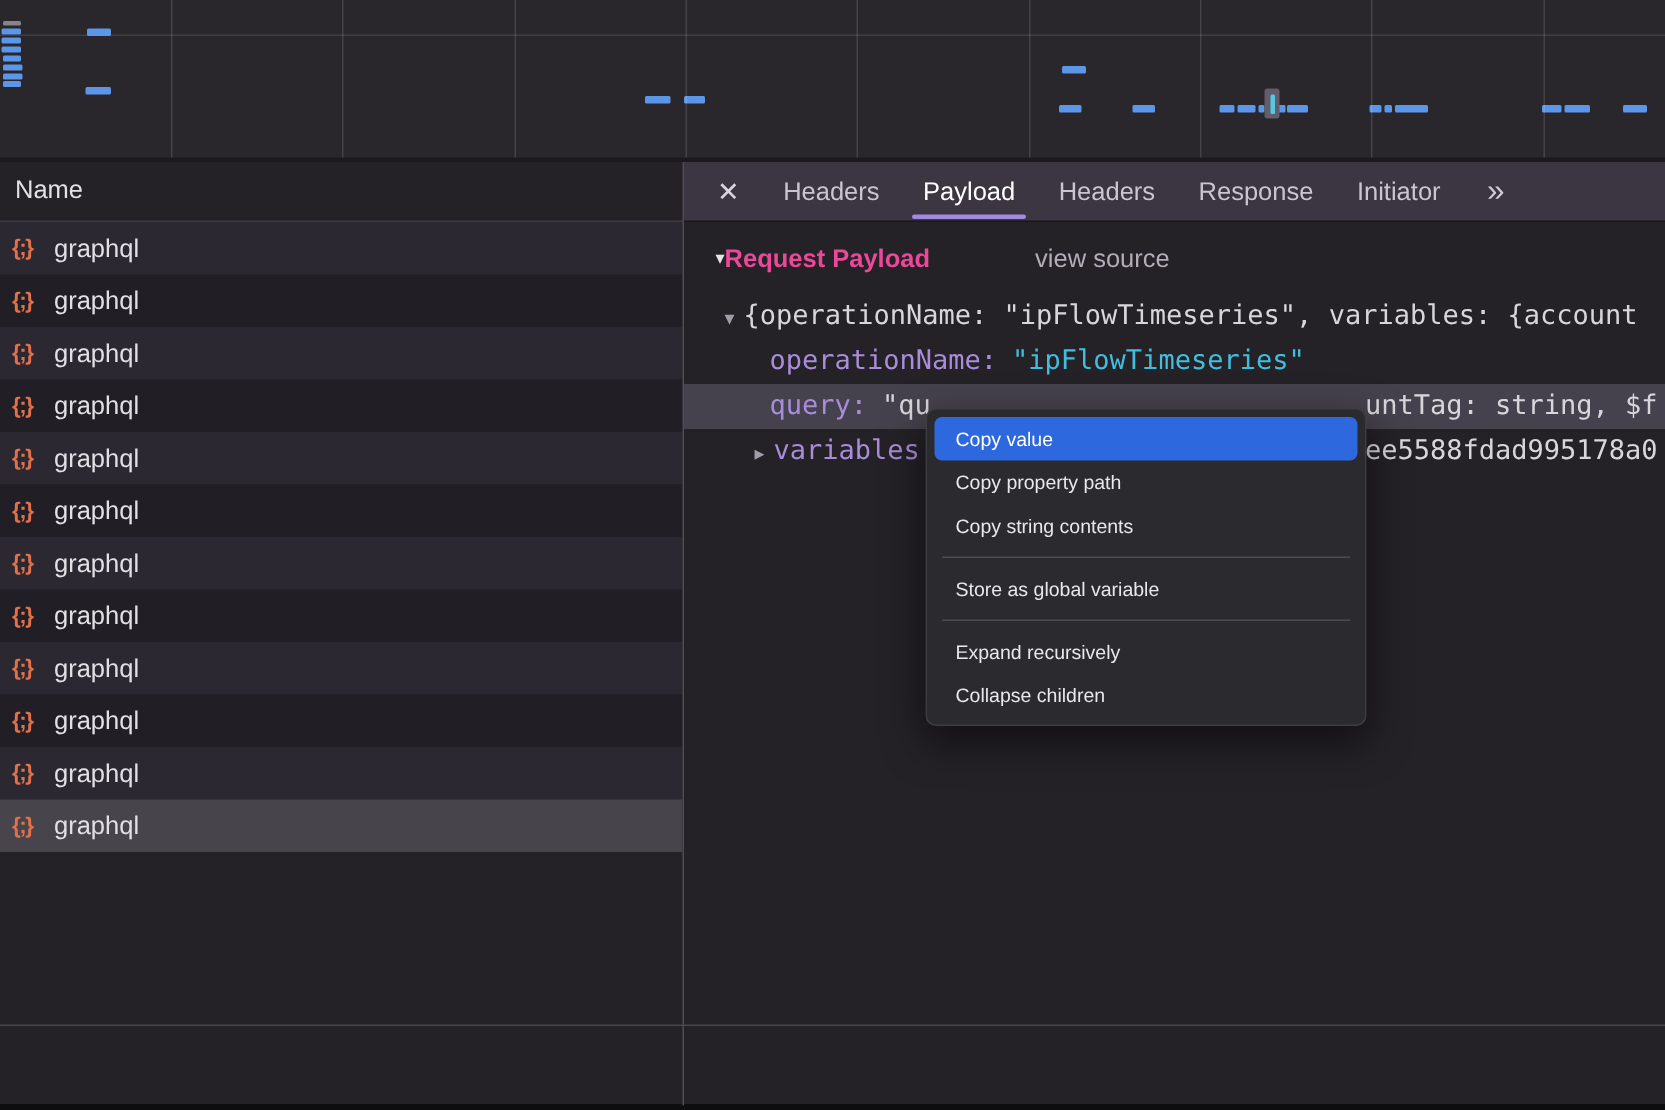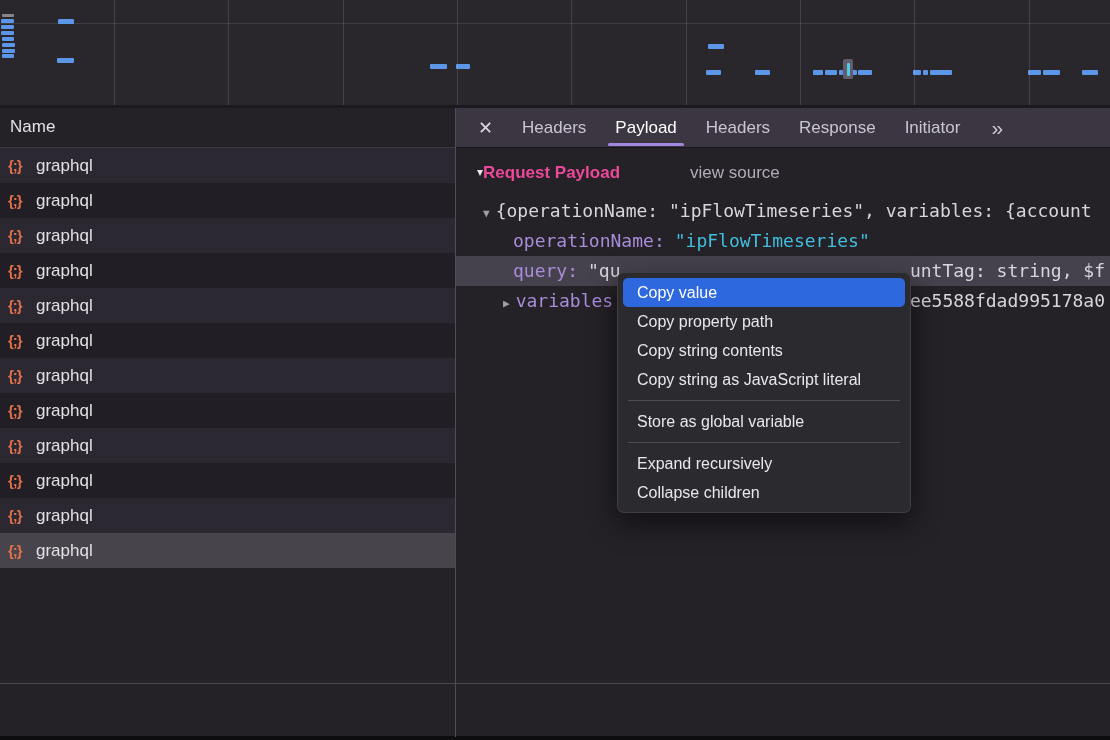--- a/index.html
+++ b/index.html
@@ -56,21 +56,21 @@
   .key{color:#a98cda;}
   .str{color:#41bede;margin-left:10px;}
   .val-left{margin-left:10px;}
   .hl{background:#46424d;}
   .frag-right{position:absolute;right:5px;top:0;}
 
   
   .cmenu{position:absolute;left:617px;top:272px;width:294px;box-sizing:border-box;
     background:#2b2a2e;border:1px solid rgba(255,255,255,.09);border-radius:7px;
     box-shadow:0 10px 28px rgba(0,0,0,.55);padding:5px 0;z-index:10;
-    font-size:16px;color:#e9e7ec;}
+    font-size:13px;color:#e9e7ec;}
   .citem{height:29px;line-height:29px;margin:0 5px;padding-left:14px;border-radius:5px;white-space:nowrap;}
   .citem.highlight{background:#2e68de;color:#ffffff;}
   .csep{border-top:1px solid #4e4c51;margin:6px 10px;}
 
   
   .footer{position:absolute;left:0;top:683px;width:1110px;height:53px;background:#242127;
     border-top:1px solid #4b4752;box-sizing:border-box;}
   .bottom-strip{position:absolute;left:0;top:736px;width:1110px;height:4px;background:#0d0c0f;}
 </style>
 </head>
@@ -207,20 +207,19 @@
     </div>
   </div>
 
   <div class="footer"></div>
   <div class="bottom-strip"></div>
 
   <div class="cmenu" id="context-menu">
       <div class="citem highlight">Copy value</div>
       <div class="citem">Copy property path</div>
       <div class="citem">Copy string contents</div>
-      <div class="citem">Copy string as JavaScript literal</div>
       <div class="csep"></div>
       <div class="citem">Store as global variable</div>
       <div class="csep"></div>
       <div class="citem">Expand recursively</div>
       <div class="citem">Collapse children</div>
     </div>
 </div>
 
 </body></html>

